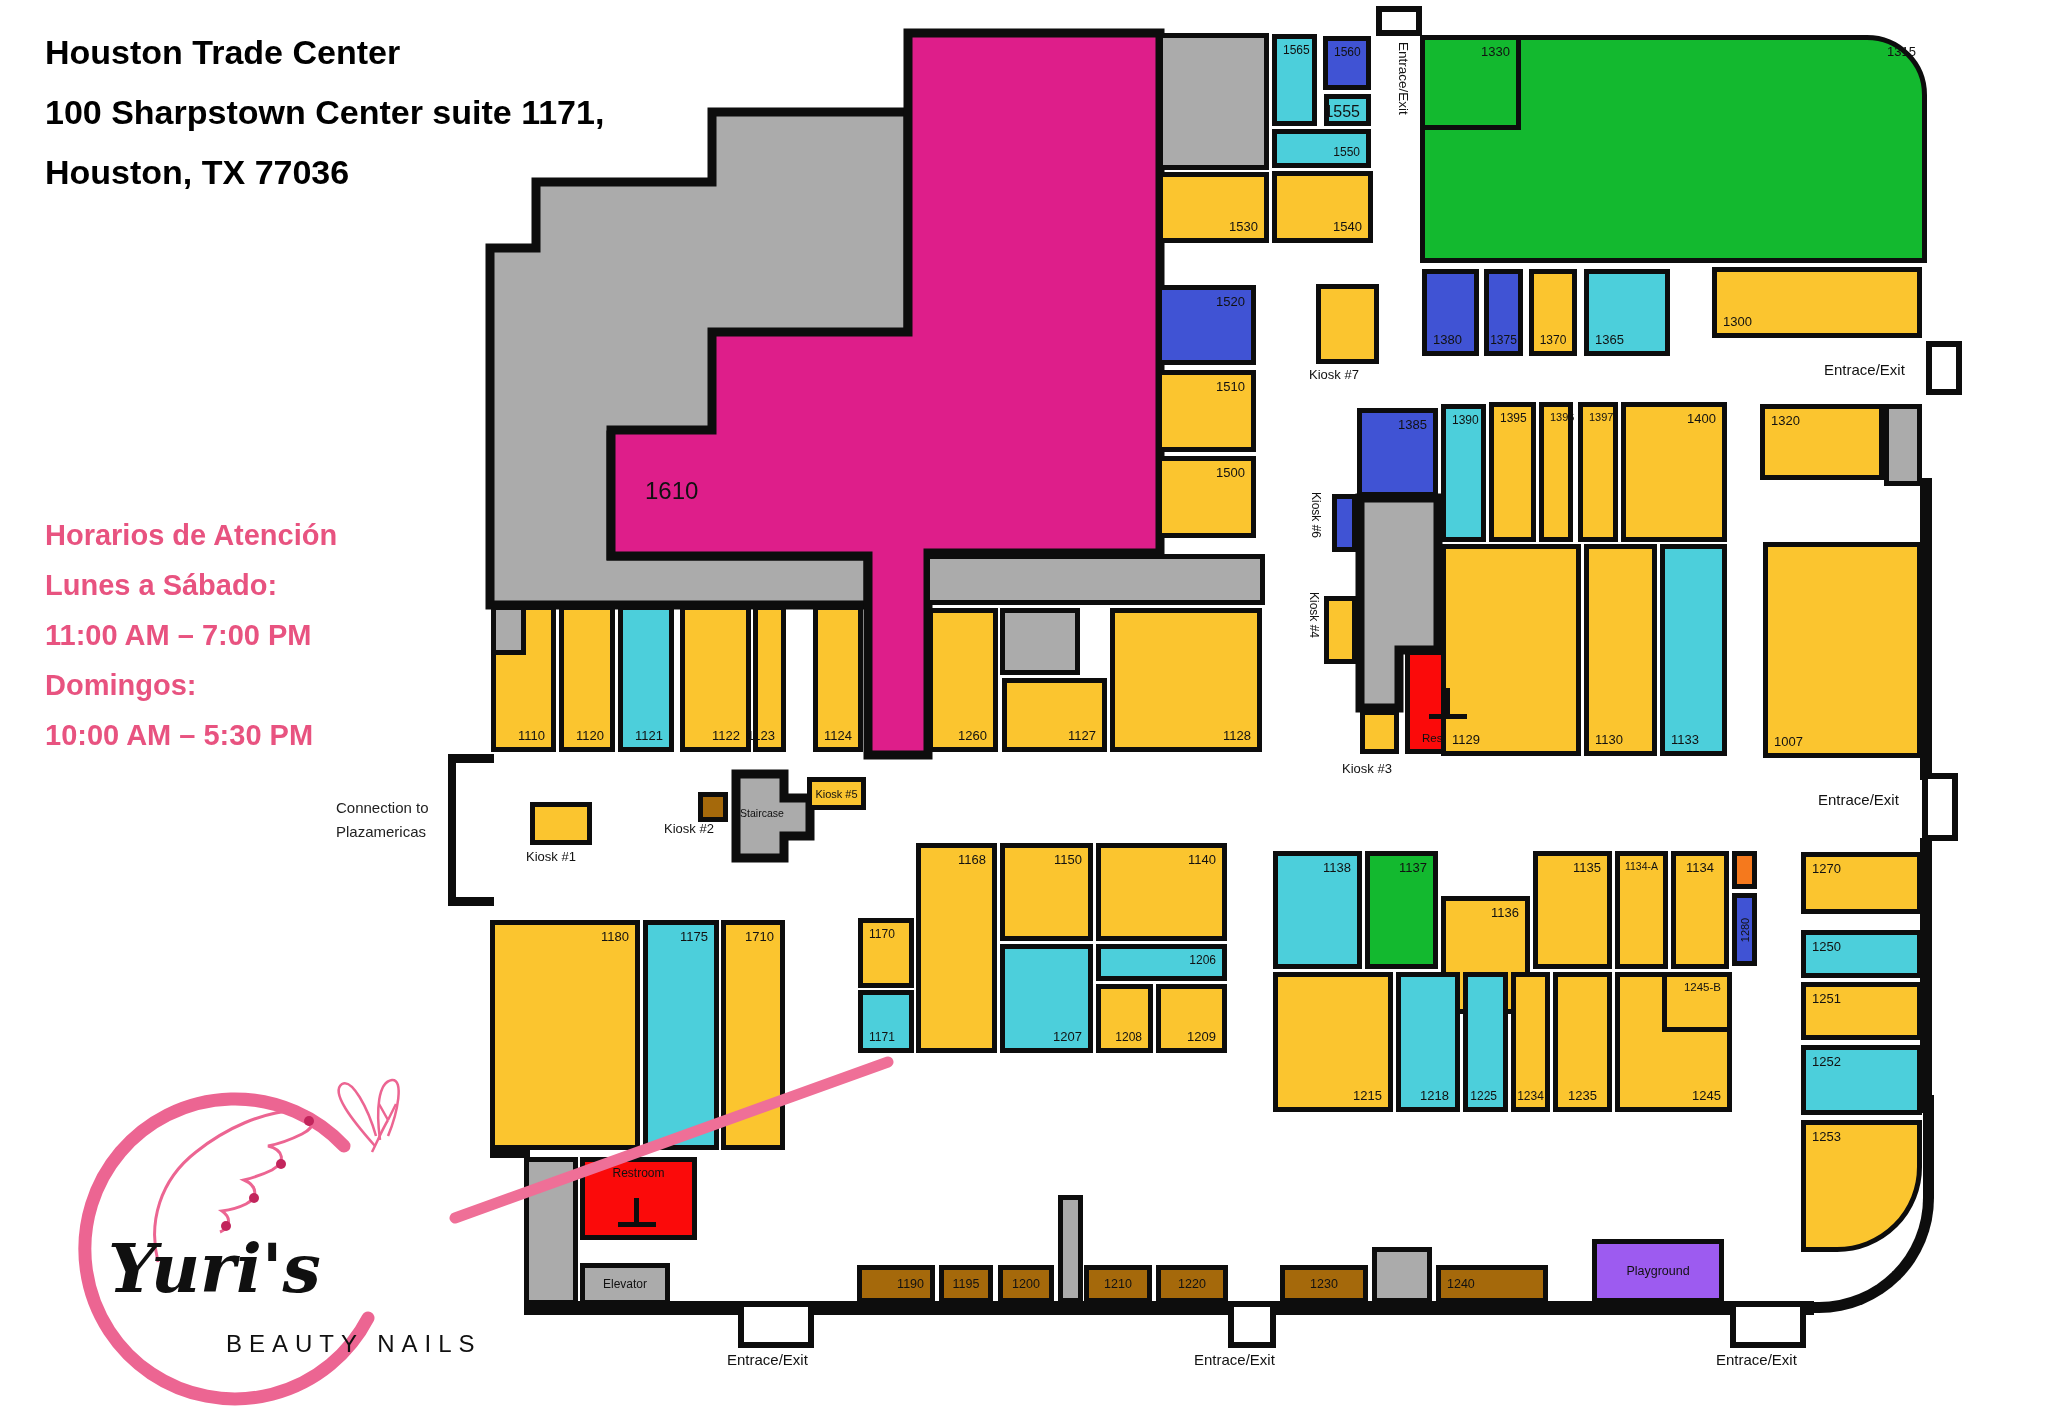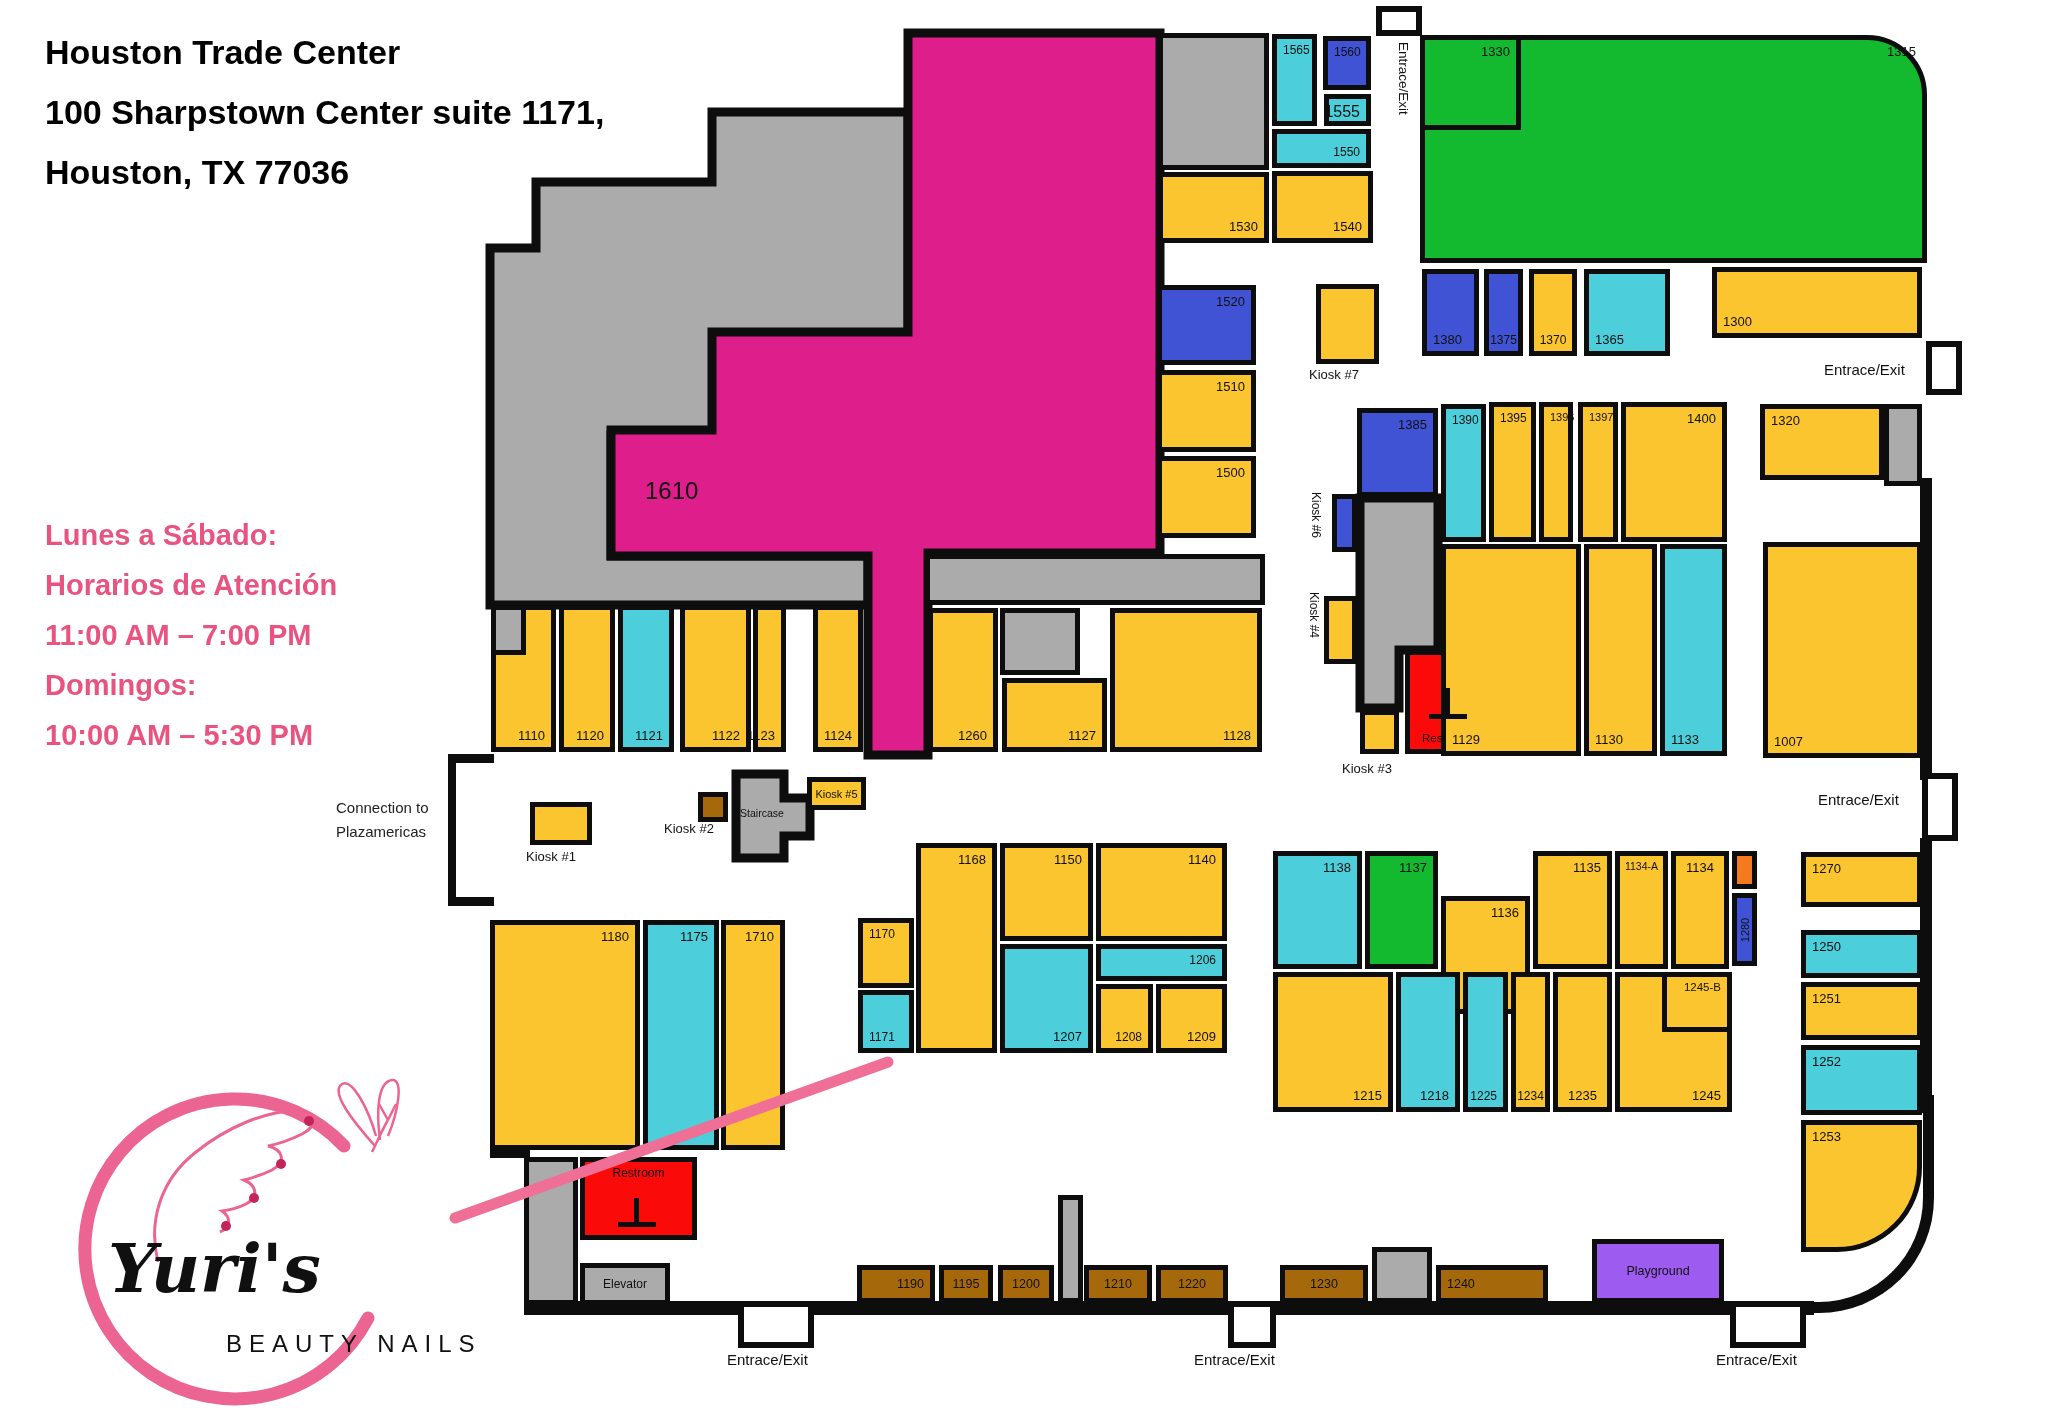--- a/index.html
+++ b/index.html
@@ -233,21 +233,21 @@
       </div>
       <div class="room" style="left: 1553px; top: 972px; width: 59px; height: 140px; background: rgb(251, 197, 47);">
         <span class="lbl p-bc" style="font-size: 13px;">1235</span>
       </div>
       <div class="room" style="left: 1615px; top: 972px; width: 117px; height: 140px; background: rgb(251, 197, 47);">
         <span class="lbl p-br" style="font-size: 13px;">1245</span>
       </div>
       <div class="room" style="left: 1662px; top: 972px; width: 70px; height: 60px; background: rgb(251, 197, 47);">
         <span class="lbl p-tr" style="font-size: 11.5px;">1245-B</span>
       </div>
-      <div class="room" style="left: 1801px; top: 852px; width: 121px; height: 55px; background: rgb(251, 197, 47);">
+      <div class="room" style="left: 1801px; top: 852px; width: 121px; height: 62px; background: rgb(251, 197, 47);">
         <span class="lbl p-tl" style="font-size: 13px;">1270</span>
       </div>
       <div class="room" style="left: 1801px; top: 930px; width: 121px; height: 48px; background: rgb(76, 207, 219);">
         <span class="lbl p-tl" style="font-size: 13px;">1250</span>
       </div>
       <div class="room" style="left: 1801px; top: 982px; width: 121px; height: 58px; background: rgb(251, 197, 47);">
         <span class="lbl p-tl" style="font-size: 13px;">1251</span>
       </div>
       <div class="room" style="left: 1801px; top: 1045px; width: 121px; height: 70px; background: rgb(76, 207, 219);">
         <span class="lbl p-tl" style="font-size: 13px;">1252</span>
@@ -337,22 +337,22 @@
       <div class="ann" style="left: 1716px; top: 1352px; font-size: 15px;">Entrace/Exit</div>
     </div>
 
   <div id="title-block">
     <div>Houston Trade Center</div>
     <div>100 Sharpstown Center suite 1171,</div>
     <div> Houston, TX 77036</div>
   </div>
 
   <div id="hours-block" style="color: rgb(232, 83, 128);">
+    <div>Horarios de Atención</div>
     <div>Lunes a Sábado:</div>
-    <div>Horarios de Atención</div>
     <div>11:00 AM – 7:00 PM</div>
     <div>Domingos:</div>
     <div>10:00 AM – 5:30 PM</div>
   </div>
 
   <div id="conn-block">
     <div>Connection to</div>
     <div>Plazamericas</div>
   </div>
 

